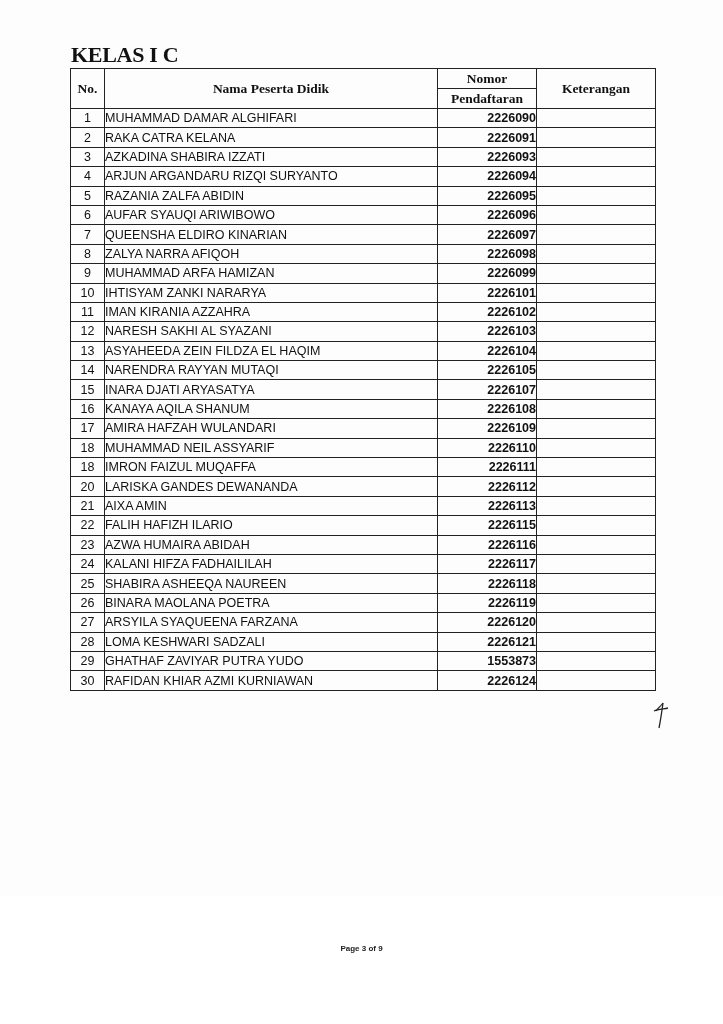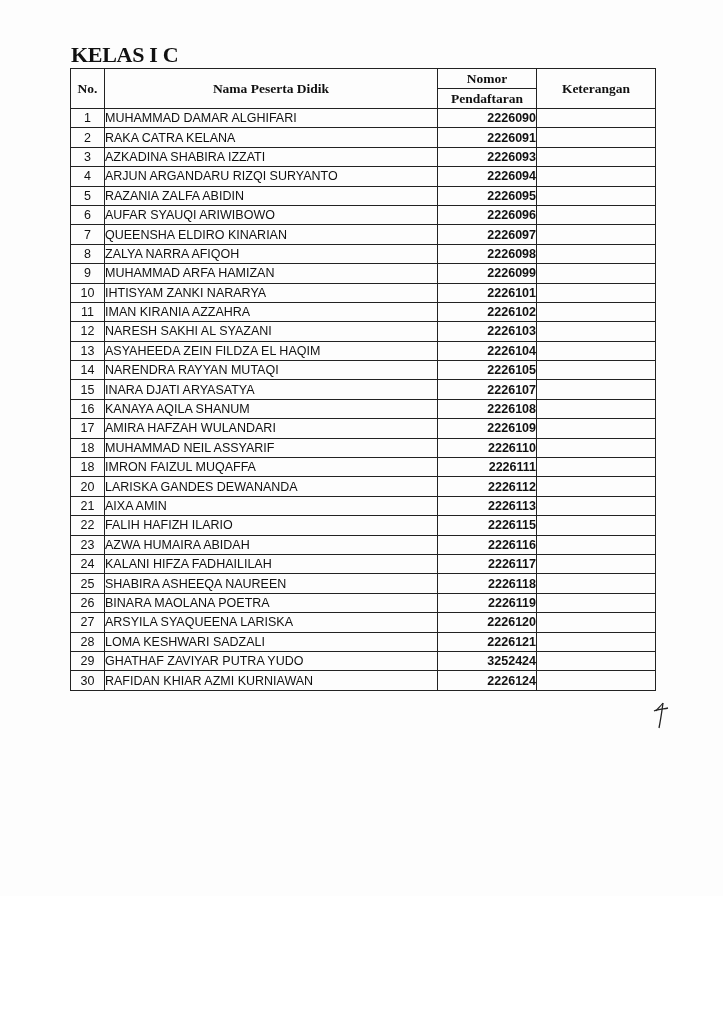--- a/index.html
+++ b/index.html
@@ -199,44 +199,45 @@
           <td class="c-ket"></td>
         </tr>
         <tr>
           <td class="c-no">26</td>
           <td class="c-name">BINARA MAOLANA POETRA</td>
           <td class="c-reg">2226119</td>
           <td class="c-ket"></td>
         </tr>
         <tr>
           <td class="c-no">27</td>
-          <td class="c-name">ARSYILA SYAQUEENA LARISKA</td>
+          <td class="c-name">ARSYILA SYAQUEENA FARZANA</td>
           <td class="c-reg">2226120</td>
           <td class="c-ket"></td>
         </tr>
         <tr>
           <td class="c-no">28</td>
           <td class="c-name">LOMA KESHWARI SADZALI</td>
           <td class="c-reg">2226121</td>
           <td class="c-ket"></td>
         </tr>
         <tr>
           <td class="c-no">29</td>
           <td class="c-name">GHATHAF ZAVIYAR PUTRA YUDO</td>
-          <td class="c-reg">3252424</td>
+          <td class="c-reg">1553873</td>
           <td class="c-ket"></td>
         </tr>
         <tr>
           <td class="c-no">30</td>
           <td class="c-name">RAFIDAN KHIAR AZMI KURNIAWAN</td>
           <td class="c-reg">2226124</td>
           <td class="c-ket"></td>
         </tr>
       </tbody>
   </table>
 
   <svg class="mark" viewBox="0 0 20 30">
     <path d="M3 11 C7 9, 13 9, 17 8" stroke="#222" stroke-width="1.3" fill="none"></path>
     <path d="M12 3 C11 10, 10 18, 8 28" stroke="#222" stroke-width="1.3" fill="none"></path>
     <path d="M12 3 C9 7, 6 9, 5 11" stroke="#222" stroke-width="1.1" fill="none"></path>
   </svg>
 
+  <div class="footer">Page 3 of 9</div>
 </div>
 
 </body></html>

